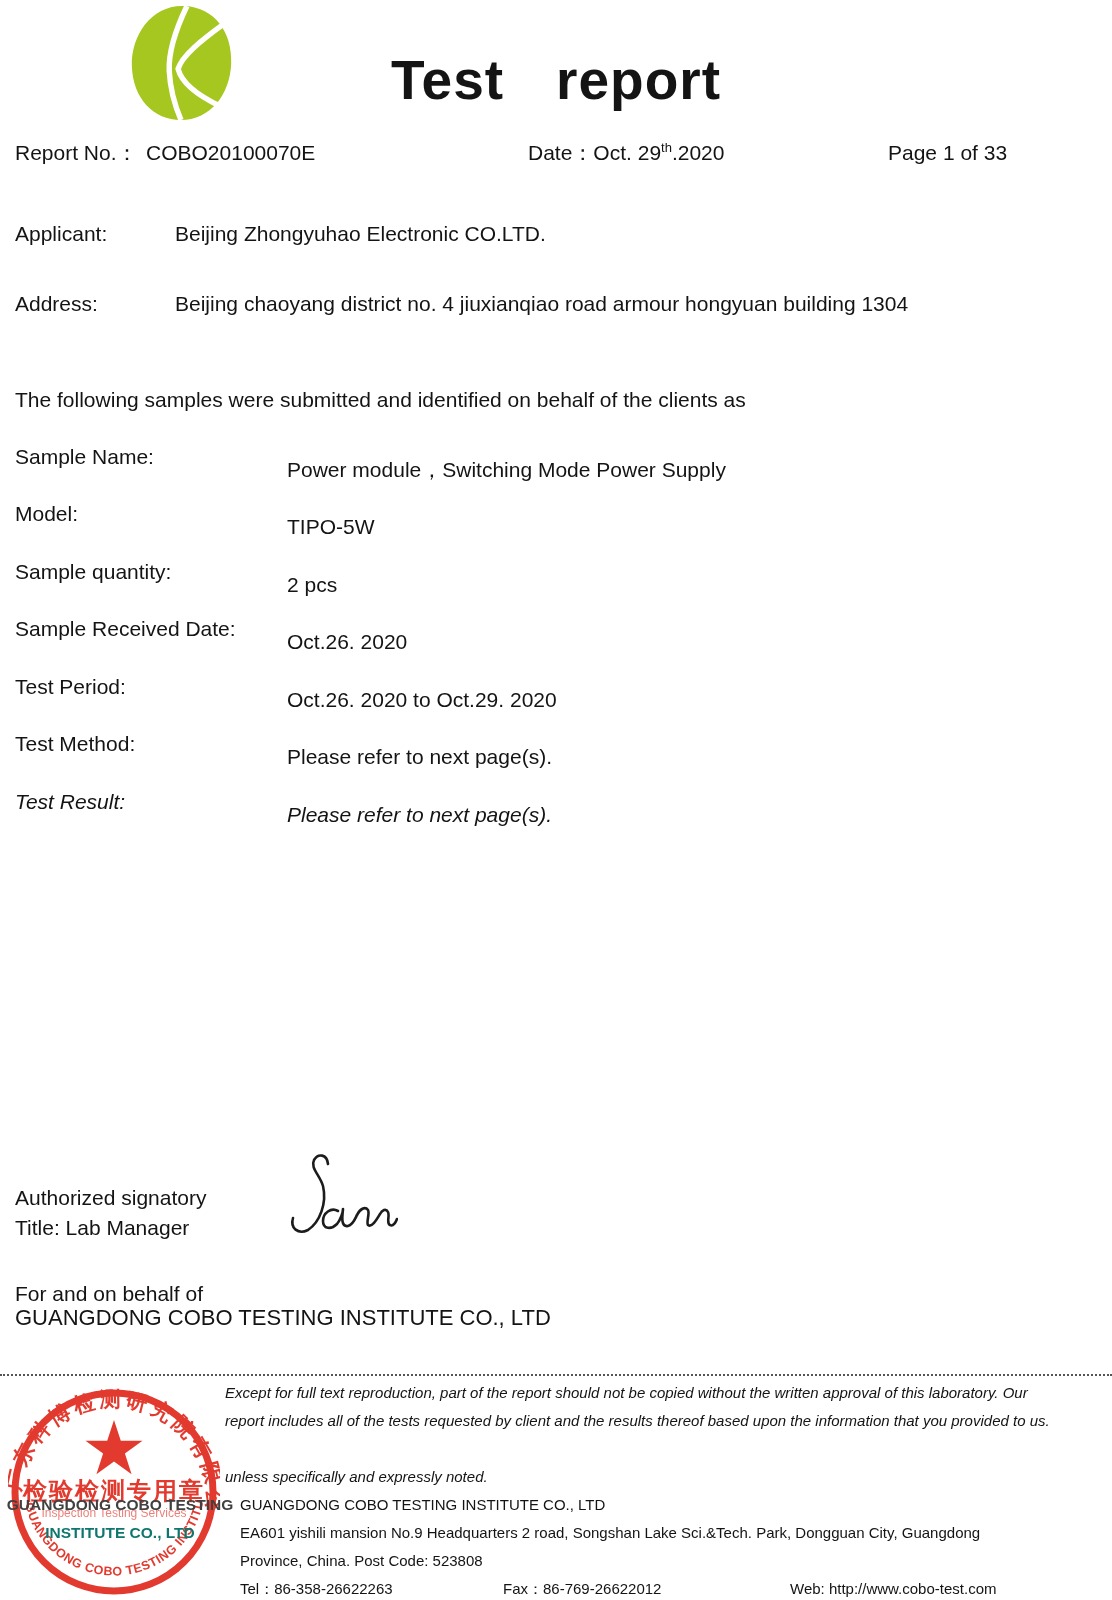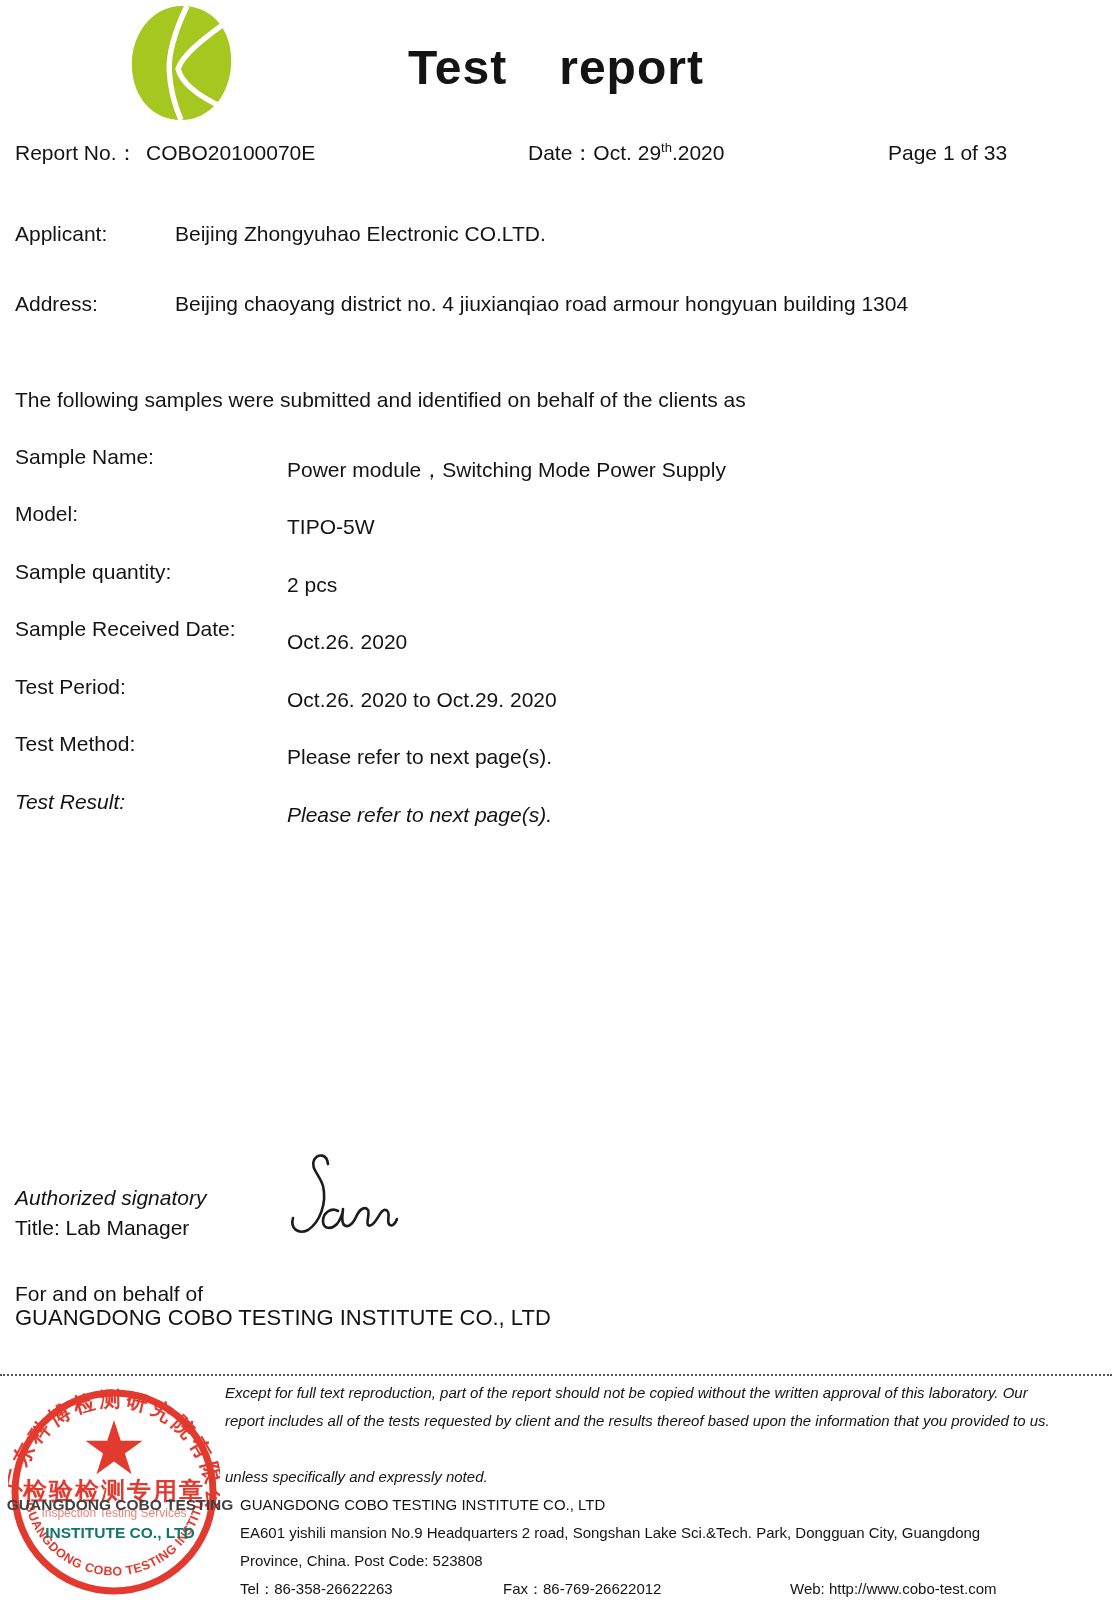--- a/index.html
+++ b/index.html
@@ -9,41 +9,41 @@
     height: 1600px;
     background: #ffffff;
     overflow: hidden;
     font-family: "Liberation Sans", sans-serif;
     color: #141414;
   }
   .abs { position: absolute; white-space: pre; }
   .t21 { font-size: 21px; line-height: 1.1; }
   .t22 { font-size: 22px; line-height: 1.1; }
   .t15 { font-size: 15px; line-height: 1.2; }
-  #title-row { top: 40px; left: 0; width: 100%; text-align: center; font-weight: bold; font-size: 48px; letter-spacing: 1px; }
+  #title-row { top: 48px; left: 0; width: 100%; text-align: center; font-weight: bold; font-size: 55px; letter-spacing: 1px; }
   #title-row .gap { display: inline-block; width: 52px; }
   
   #report-no-label { top: 141px; left: 15px; }
   #report-no-value { top: 141px; left: 146px; }
   #date-group     { top: 141px; left: 528px; }
   #date-group sup { font-size: 13px; }
   #page-indicator { top: 141px; left: 888px; }
   
   #applicant-label { top: 222px; left: 15px; }
   #applicant-value { top: 222px; left: 175px; }
   #address-label   { top: 292px; left: 15px; }
   #address-value   { top: 292px; left: 175px; }
   #intro-line      { top: 388px; left: 15px; }
   
   .field-label { left: 15px; }
   .field-value { left: 287px; margin-top: 13px; }
   .fr0 { top: 445px; } .fr1 { top: 502px; } .fr2 { top: 560px; }
   .fr3 { top: 617px; } .fr4 { top: 675px; } .fr5 { top: 732px; } .fr6 { top: 790px; font-style: italic; }
   
-  #authorized-line { top: 1186px; left: 15px; font-style: italic; }
+  #authorized-line { top: 1186px; left: 15px; }
   #title-line      { top: 1216px; left: 15px; }
   #signature-sam   { top: 1148px; left: 278px; width: 120px; height: 100px; }
   #behalf-line     { top: 1282px; left: 15px; }
   #behalf-company  { top: 1306px; left: 15px; }
   
   #footer-dotted-line { top: 1374px; left: 0; width: 1112px; border-top: 2px dotted #555; height: 0; }
   #company-seal-stamp { top: 1386px; left: 8px; width: 212px; height: 212px; opacity: .92; }
   #stamp-overlay-1 { top: 1496px; left: 0; width: 240px; text-align: center; font-weight: bold; font-size: 15.5px; z-index: 3; color: #404040; }
   #stamp-overlay-2 { top: 1524px; left: 0; width: 240px; text-align: center; font-weight: bold; font-size: 15.5px; z-index: 3; color: #0f766e; }
   .disc { left: 225px; width: 870px; font-style: italic; }

